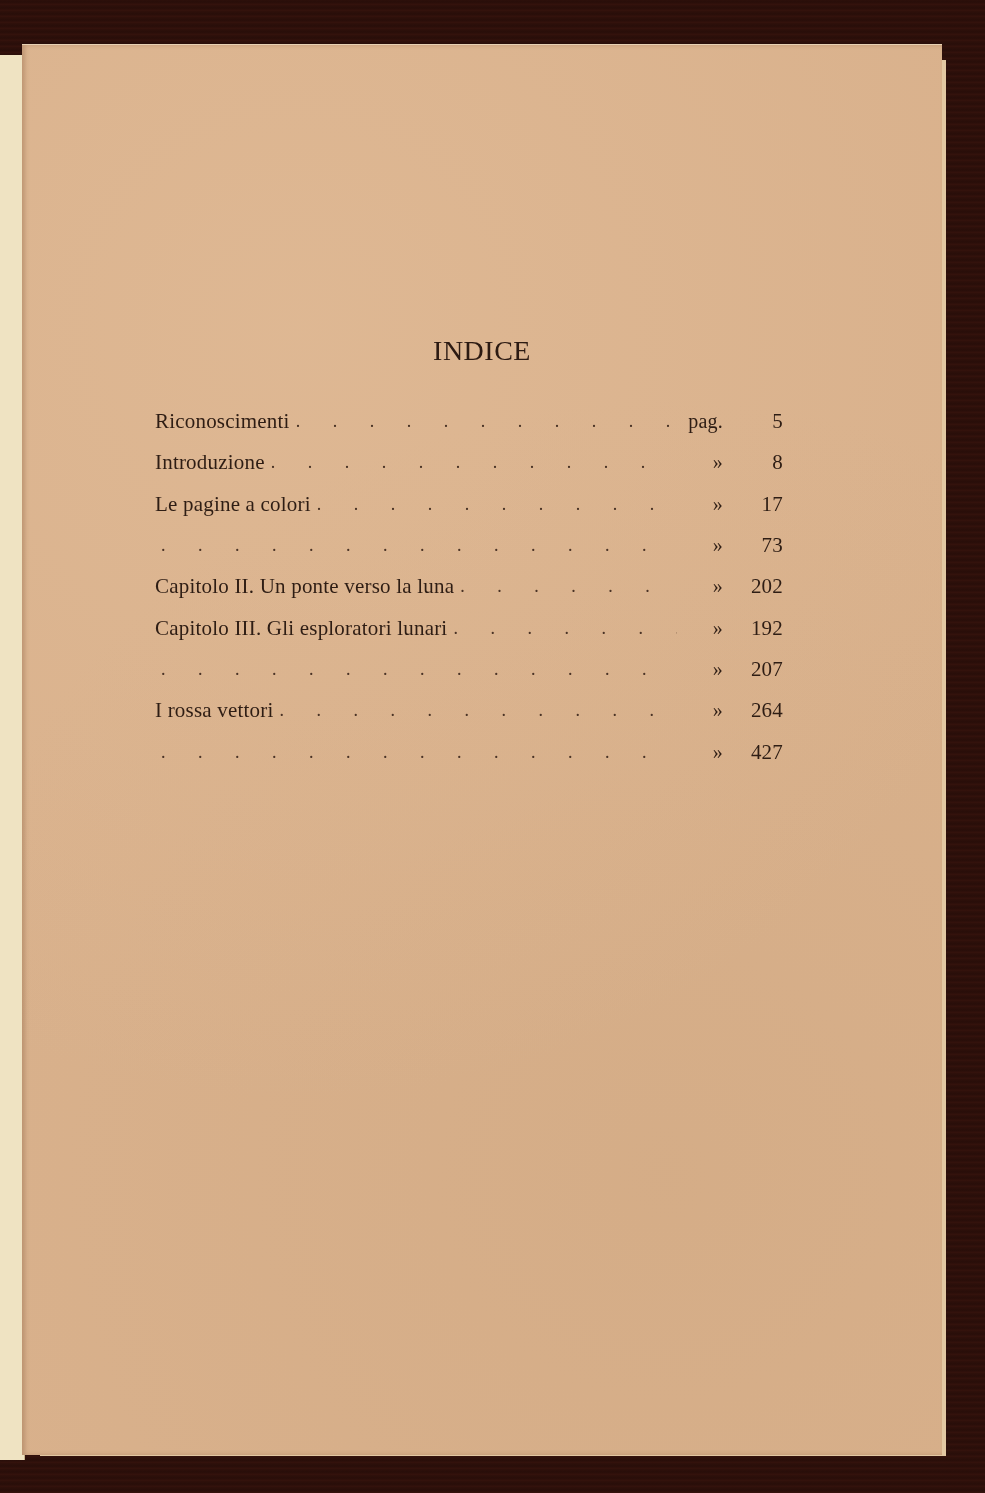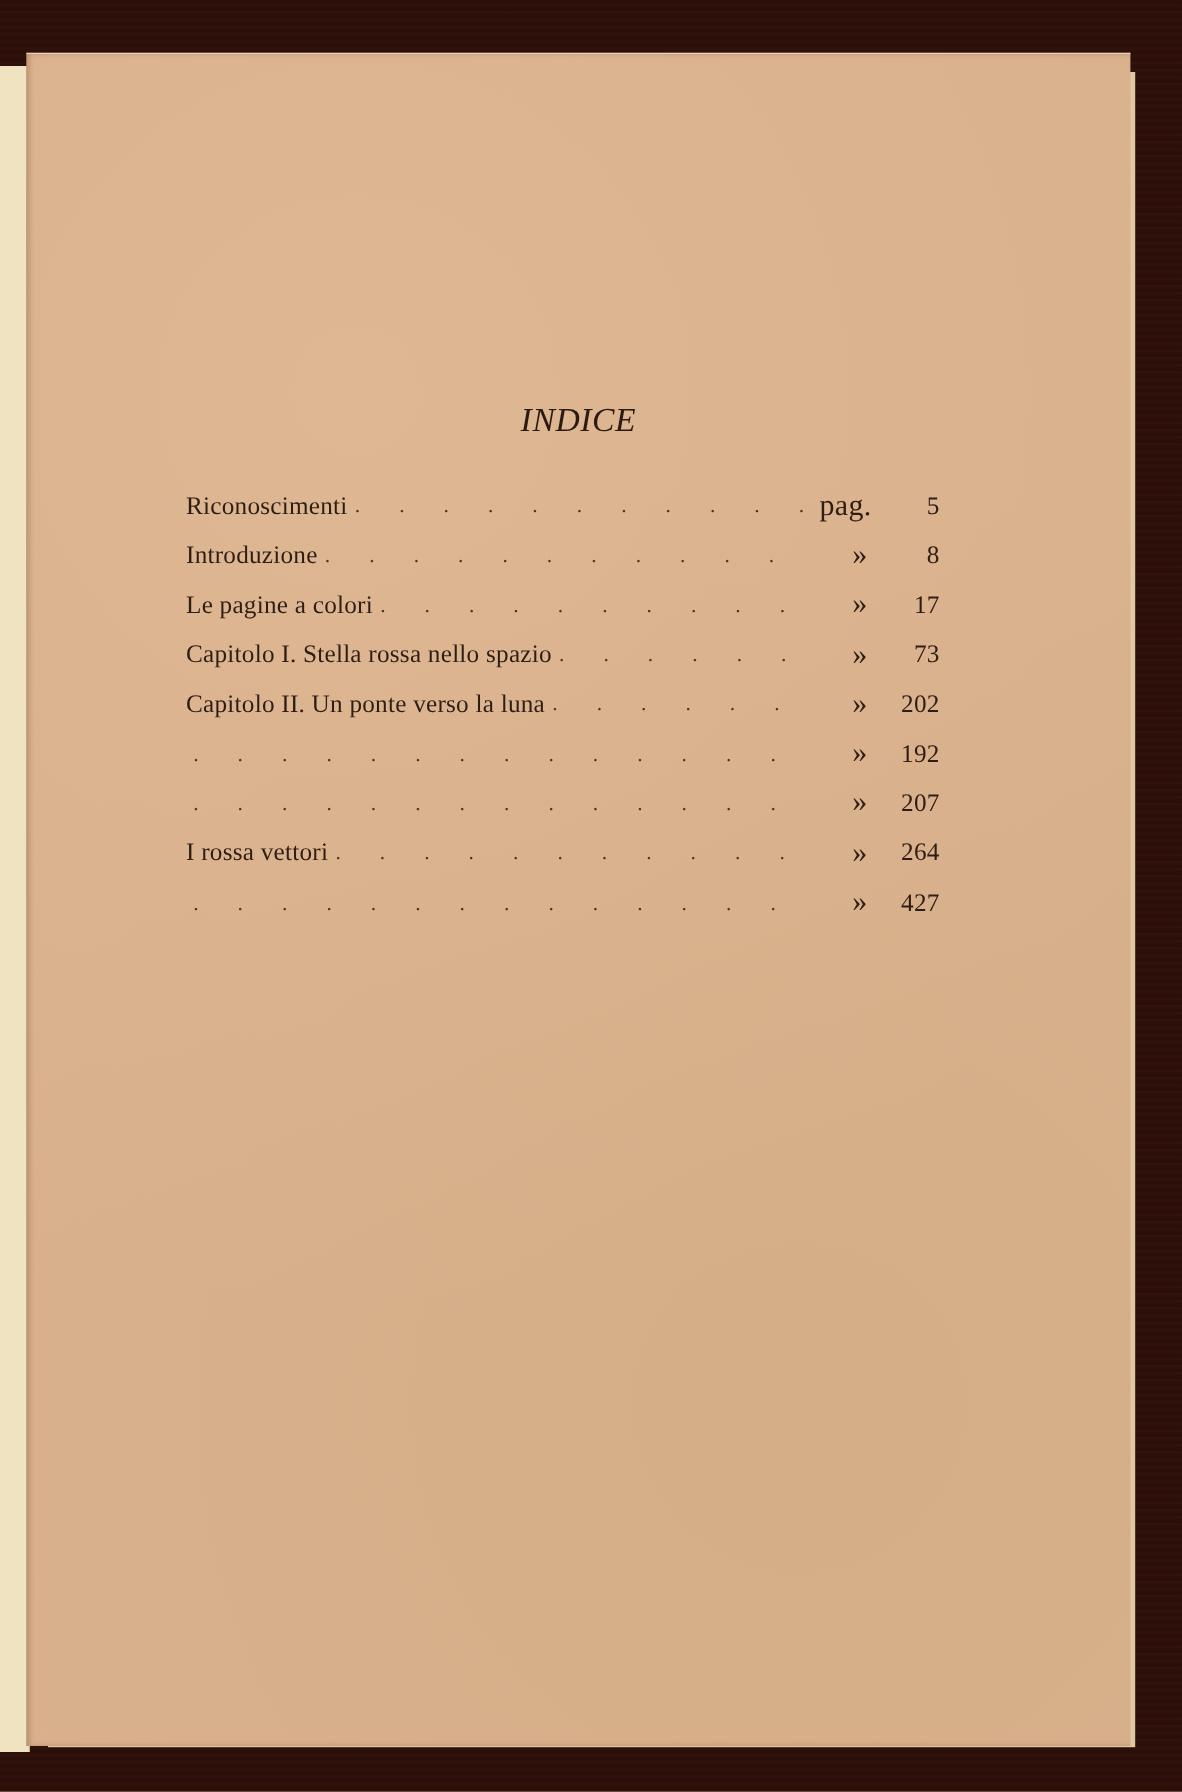--- a/index.html
+++ b/index.html
@@ -22,33 +22,33 @@
       position: absolute; left: 22px; top: 44px; width: 920px; height: 1410px;
       background: #d9b18c;
       background-image:
         radial-gradient(circle at 30% 20%, rgba(232,196,160,0.35), transparent 60%),
         radial-gradient(circle at 70% 80%, rgba(200,160,120,0.25), transparent 60%);
       box-shadow: inset 3px 0 4px rgba(120,80,50,0.3);
       border-top: 1px solid #e8d2b4;
     }
     .title {
       position: absolute; left: 0; right: 0; top: 290px; text-align: center;
-      font-size: 28px; letter-spacing: 0.5px; color: #2c1a12; font-style: italic;
+      font-size: 28px; letter-spacing: 0.5px; color: #2c1a12;
     }
     .toc { position: absolute; left: 133px; top: 356px; width: 628px; }
     .toc-row {
       position: relative; height: 41.3px; display: flex; align-items: center;
       font-size: 21px; color: #2e1d14; letter-spacing: 0.2px; justify-content: center;
     }
     .toc-label { white-space: nowrap; }
     .toc-leader {
       flex: 1; overflow: hidden; white-space: nowrap; margin: 0 6px;
       letter-spacing: 14px; color: #4a3326; font-size: 18px; text-align: right;
     }
-    .toc-mark { width: 40px; text-align: right; font-size: 25px; }
+    .toc-mark { width: 40px; text-align: right; font-size: 20px; }
     .toc-page { width: 60px; text-align: right; }
   </style>
 </head>
 <body>
 
 <div class="cover-left"></div>
 <div class="back-page"></div>
 
 <div class="page">
   <div class="title">INDICE</div>
@@ -66,32 +66,32 @@
       <span class="toc-mark">»</span>
       <span class="toc-page">8</span>
     </div>
     <div class="toc-row">
       <span class="toc-label">Le pagine a colori</span>
       <span class="toc-leader">. . . . . . . . . . . . . . . . . . . .</span>
       <span class="toc-mark">»</span>
       <span class="toc-page">17</span>
     </div>
     <div class="toc-row">
-      <span class="toc-label">Capitolo I. Stella rossa nello spazio</span>
       <span class="toc-leader">. . . . . . . . . . . . . . . . . . . .</span>
       <span class="toc-mark">»</span>
       <span class="toc-page">73</span>
     </div>
     <div class="toc-row">
       <span class="toc-label">Capitolo II. Un ponte verso la luna</span>
       <span class="toc-leader">. . . . . . . . . . . . . . . . . . . .</span>
       <span class="toc-mark">»</span>
       <span class="toc-page">202</span>
     </div>
     <div class="toc-row">
+      <span class="toc-label">Capitolo III. Gli esploratori lunari</span>
       <span class="toc-leader">. . . . . . . . . . . . . . . . . . . .</span>
       <span class="toc-mark">»</span>
       <span class="toc-page">192</span>
     </div>
     <div class="toc-row">
       <span class="toc-leader">. . . . . . . . . . . . . . . . . . . .</span>
       <span class="toc-mark">»</span>
       <span class="toc-page">207</span>
     </div>
     <div class="toc-row">

